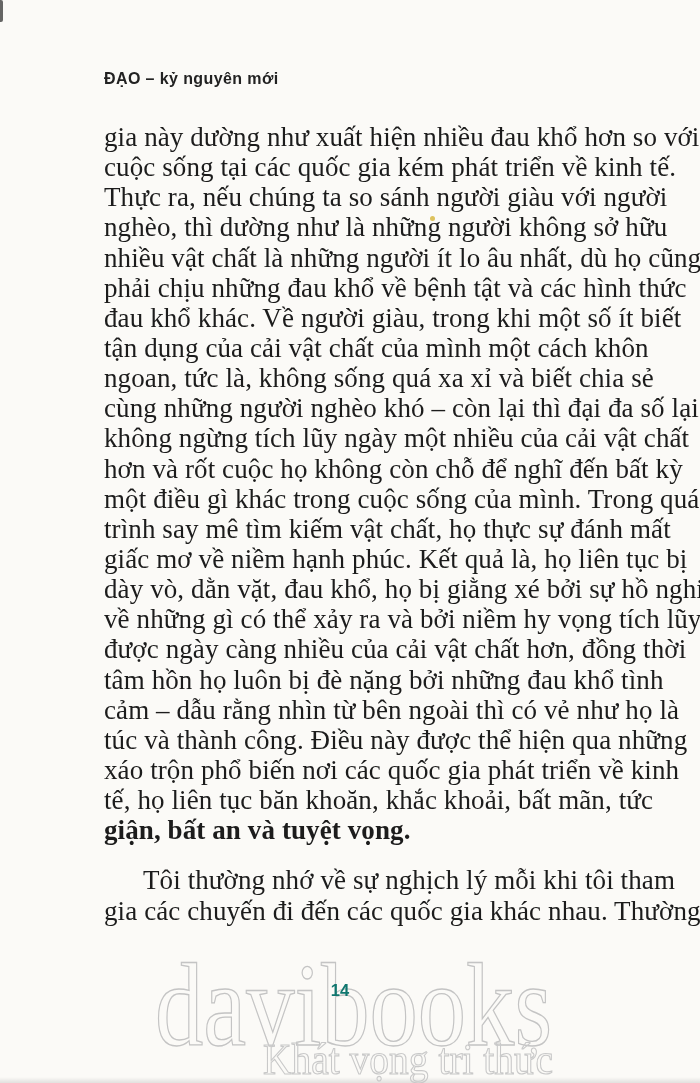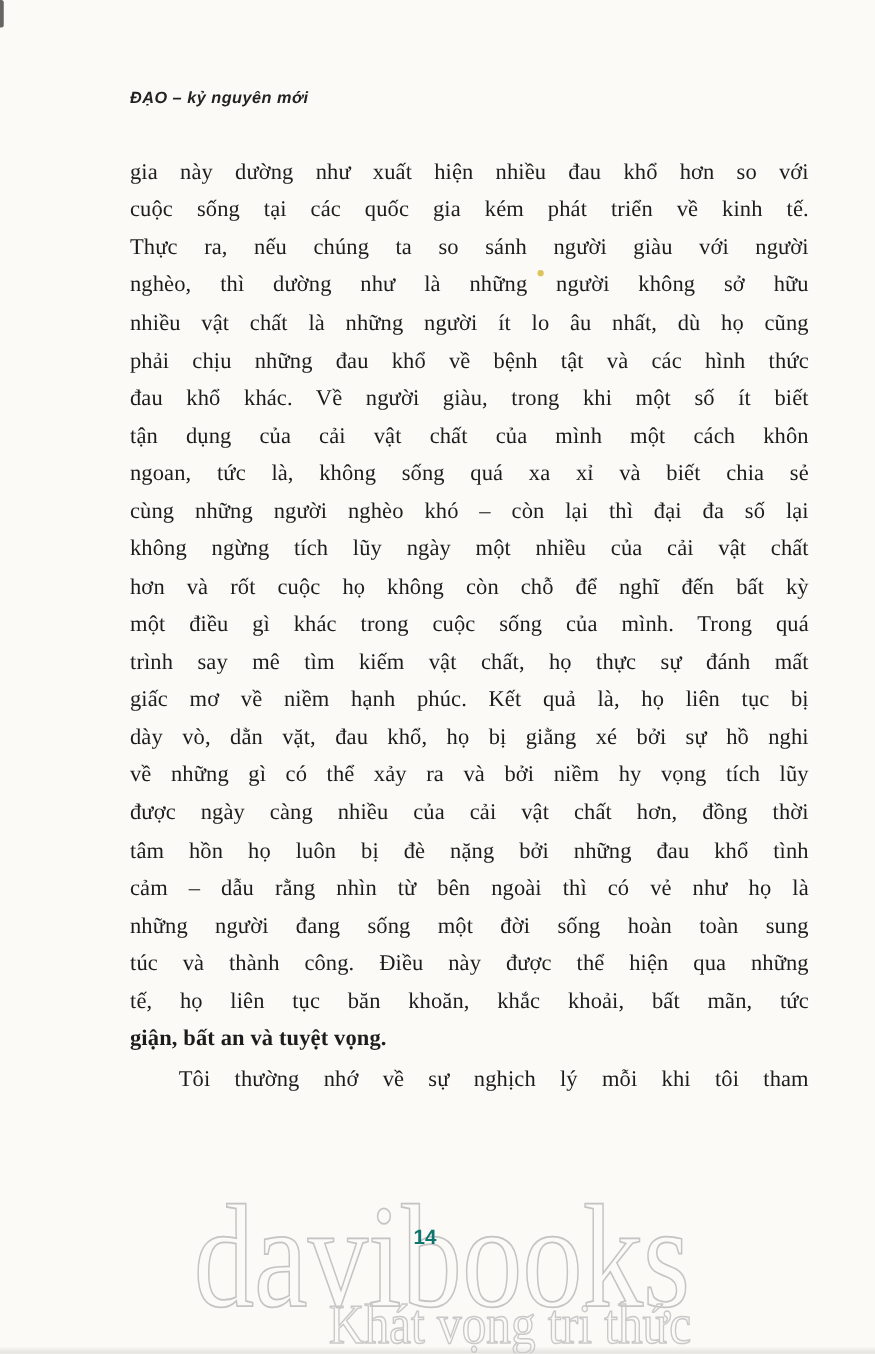--- a/index.html
+++ b/index.html
@@ -19,48 +19,47 @@
     width:700px;height:1083px;
     background:var(--paper);
     overflow:hidden;
   }
   
   .running-header{
     position:absolute;
     left:104px;top:70px;
     font-family:"Liberation Sans","DejaVu Sans",sans-serif;
     font-weight:bold;
-    font-size:13px;
+    font-size:16px;
     letter-spacing:.4px;
     color:#222;
     white-space:nowrap;
-    font-style:italic;
   }
   
   .text-column{
     position:absolute;
     left:104px;top:122px;
     width:543px;
     color:var(--ink);
-    font-size:18px;
+    font-size:27px;
   }
   .line{
     height:30.15px;
     line-height:30.15px;
     text-align:justify;
     text-align-last:justify;
     white-space:nowrap;
     letter-spacing:.1px;
   }
   .paragraph.first .line:last-child{
     text-align:left;
     text-align-last:left;
     font-weight:bold;
   }
-  .paragraph.second{margin-top:3px;}
+  .paragraph.second{margin-top:20px;}
   .paragraph.second .line:first-child{text-indent:39px;}
   
   .page-number{
     position:absolute;
     left:310px;top:981px;
     width:60px;
     text-align:center;
     font-family:"Liberation Sans","DejaVu Sans",sans-serif;
     font-weight:bold;
     font-size:16.5px;
@@ -124,27 +123,28 @@
         <div class="line">không ngừng tích lũy ngày một nhiều của cải vật chất</div>
         <div class="line">hơn và rốt cuộc họ không còn chỗ để nghĩ đến bất kỳ</div>
         <div class="line">một điều gì khác trong cuộc sống của mình. Trong quá</div>
         <div class="line">trình say mê tìm kiếm vật chất, họ thực sự đánh mất</div>
         <div class="line">giấc mơ về niềm hạnh phúc. Kết quả là, họ liên tục bị</div>
         <div class="line">dày vò, dằn vặt, đau khổ, họ bị giằng xé bởi sự hồ nghi</div>
         <div class="line">về những gì có thể xảy ra và bởi niềm hy vọng tích lũy</div>
         <div class="line">được ngày càng nhiều của cải vật chất hơn, đồng thời</div>
         <div class="line">tâm hồn họ luôn bị đè nặng bởi những đau khổ tình</div>
         <div class="line">cảm – dẫu rằng nhìn từ bên ngoài thì có vẻ như họ là</div>
-        <div class="line">những người đang sống một đời sống hoàn toàn sung</div>
         <div class="line">túc và thành công. Điều này được thể hiện qua những</div>
+        <div class="line">xáo trộn phổ biến nơi các quốc gia phát triển về kinh</div>
         <div class="line">tế, họ liên tục băn khoăn, khắc khoải, bất mãn, tức</div>
         <div class="line">giận, bất an và tuyệt vọng.</div>
       </div>
     <div class="paragraph second">
         <div class="line">Tôi thường nhớ về sự nghịch lý mỗi khi tôi tham</div>
+        <div class="line">gia các chuyến đi đến các quốc gia khác nhau. Thường</div>
       </div>
   </div>
 
   <svg class="watermark" width="700" height="150" viewBox="0 0 700 150" xmlns="http://www.w3.org/2000/svg">
     <text x="155" y="112" font-family="Liberation Serif, DejaVu Serif, serif" font-size="118" textLength="397" lengthAdjust="spacingAndGlyphs" fill="none" stroke="#c4c4c4" stroke-width="1.4">davibooks</text>
     <text x="263" y="141" font-family="Liberation Serif, DejaVu Serif, serif" font-size="45" textLength="290" lengthAdjust="spacingAndGlyphs" fill="none" stroke="#c9c9c9" stroke-width="1.2">Khát vọng tri thức</text>
   </svg>
 
   <div class="page-number">14</div>
 

